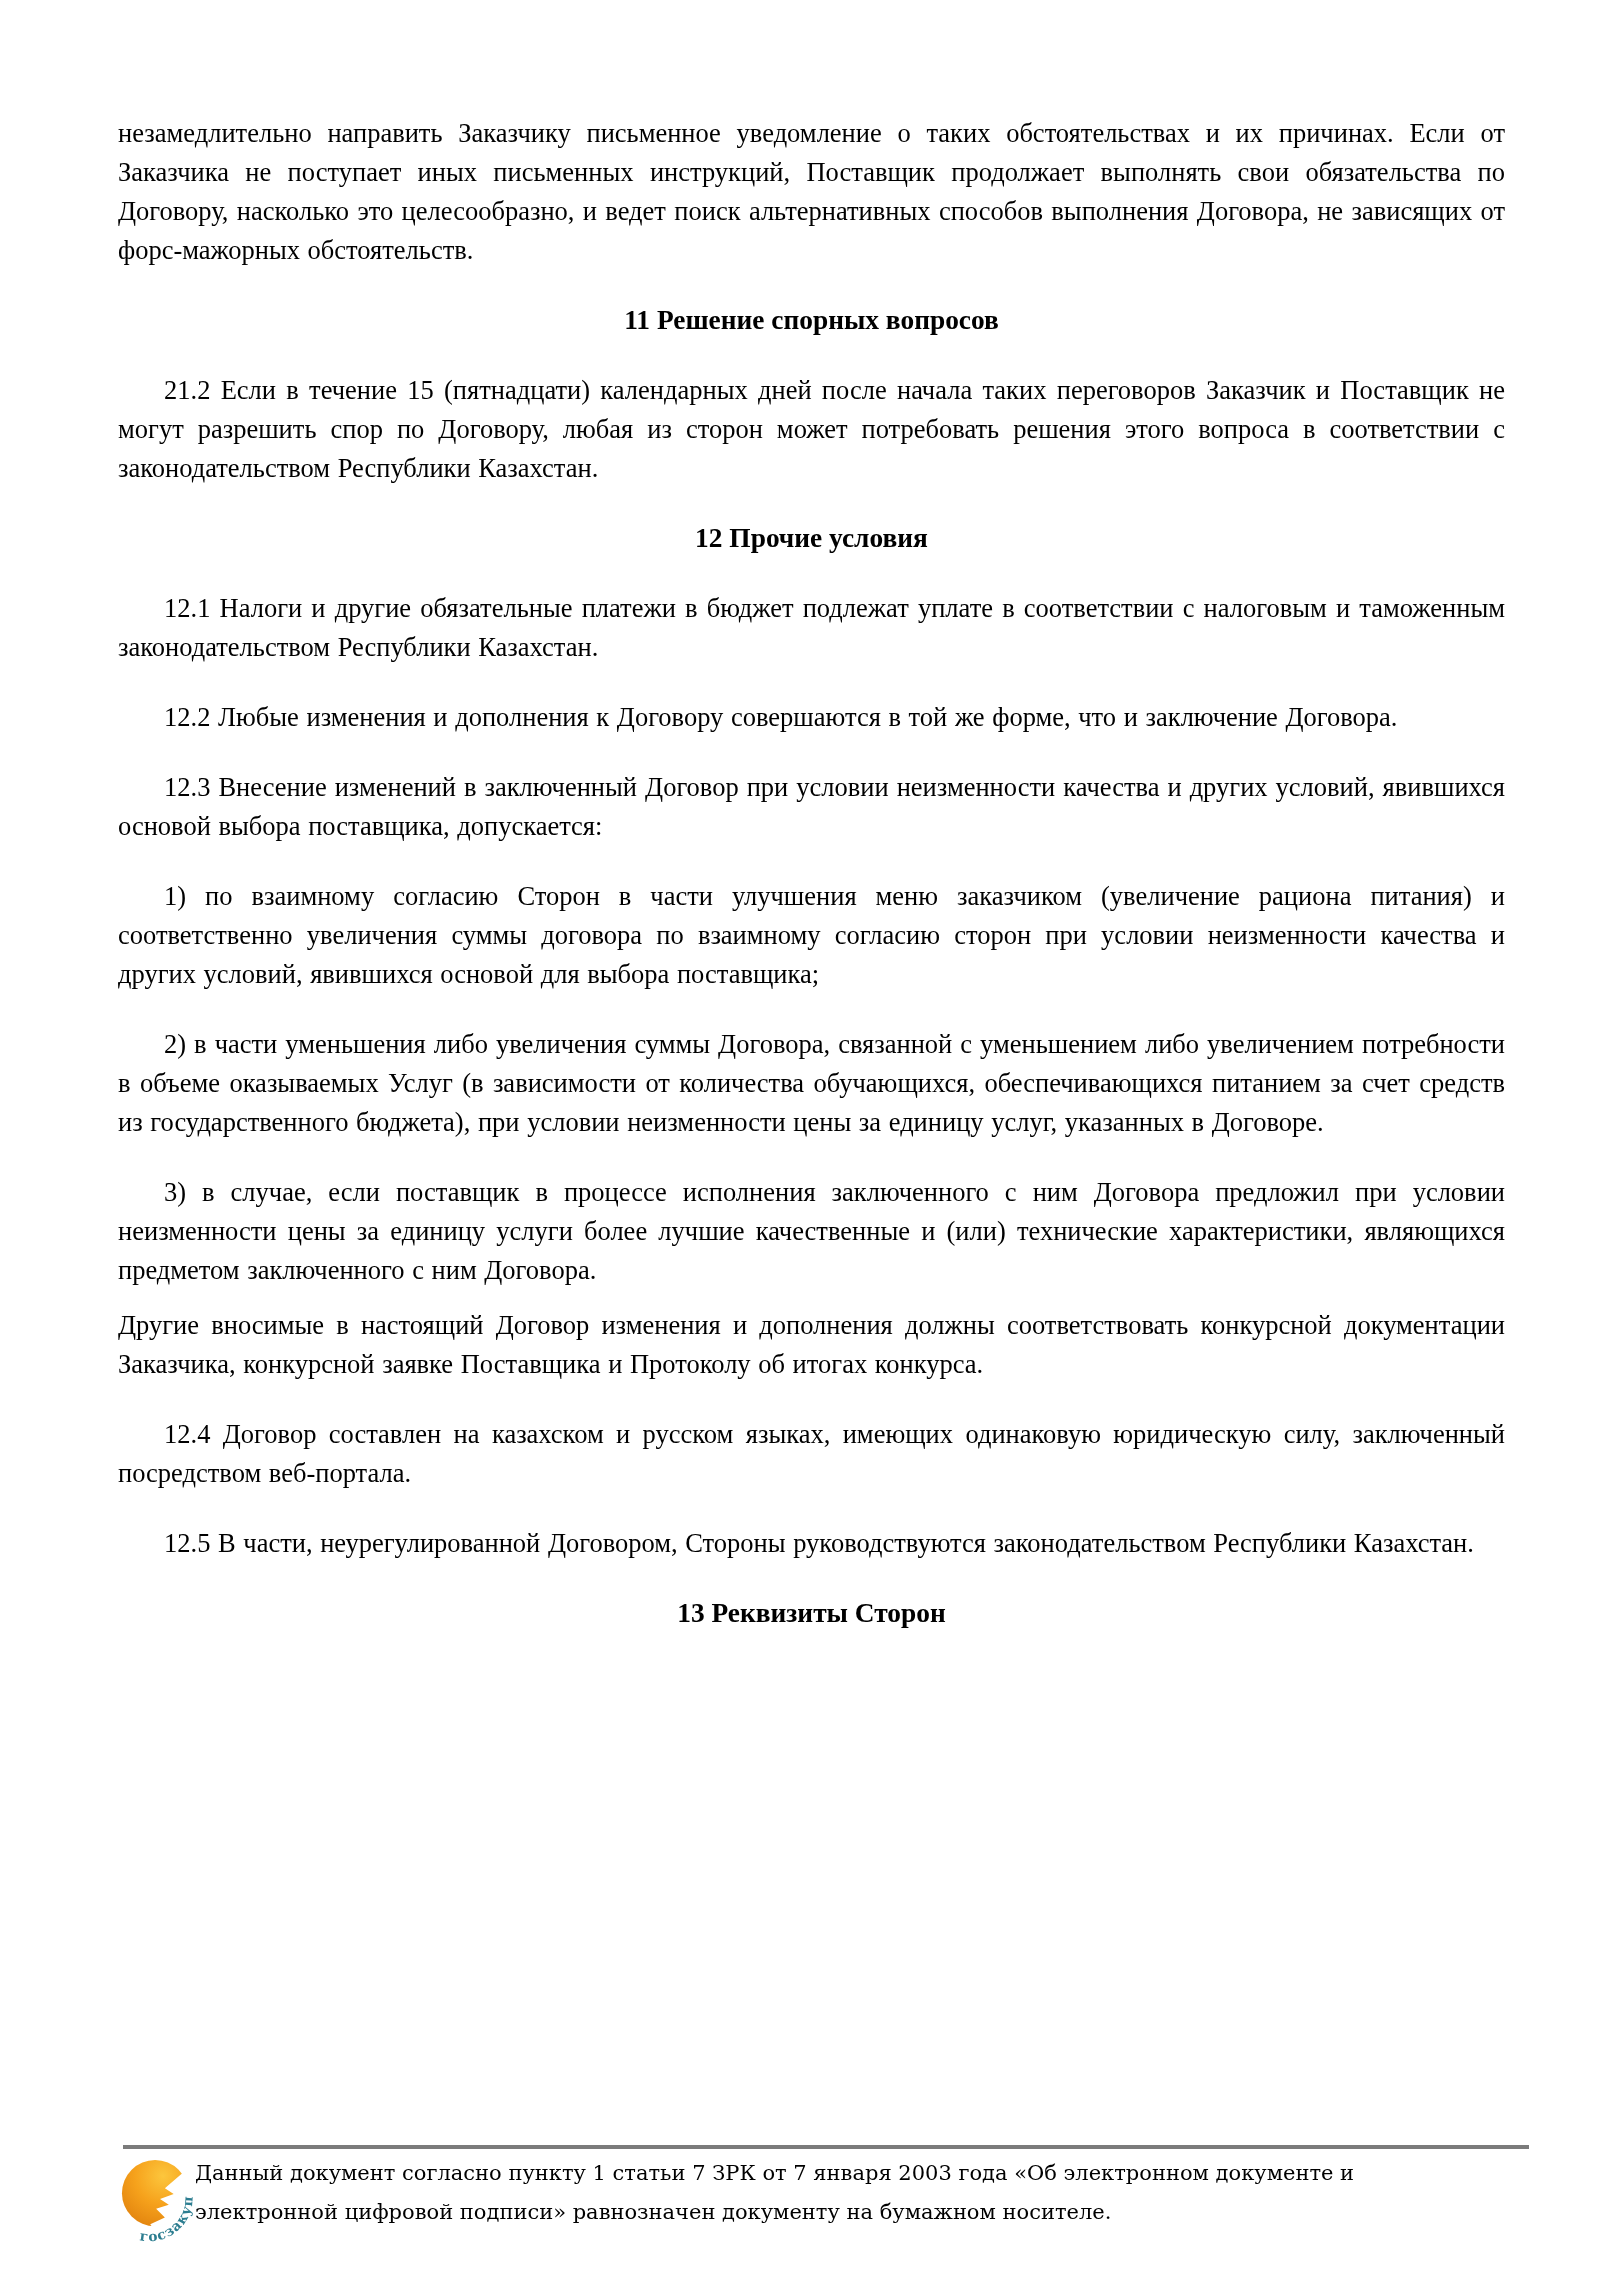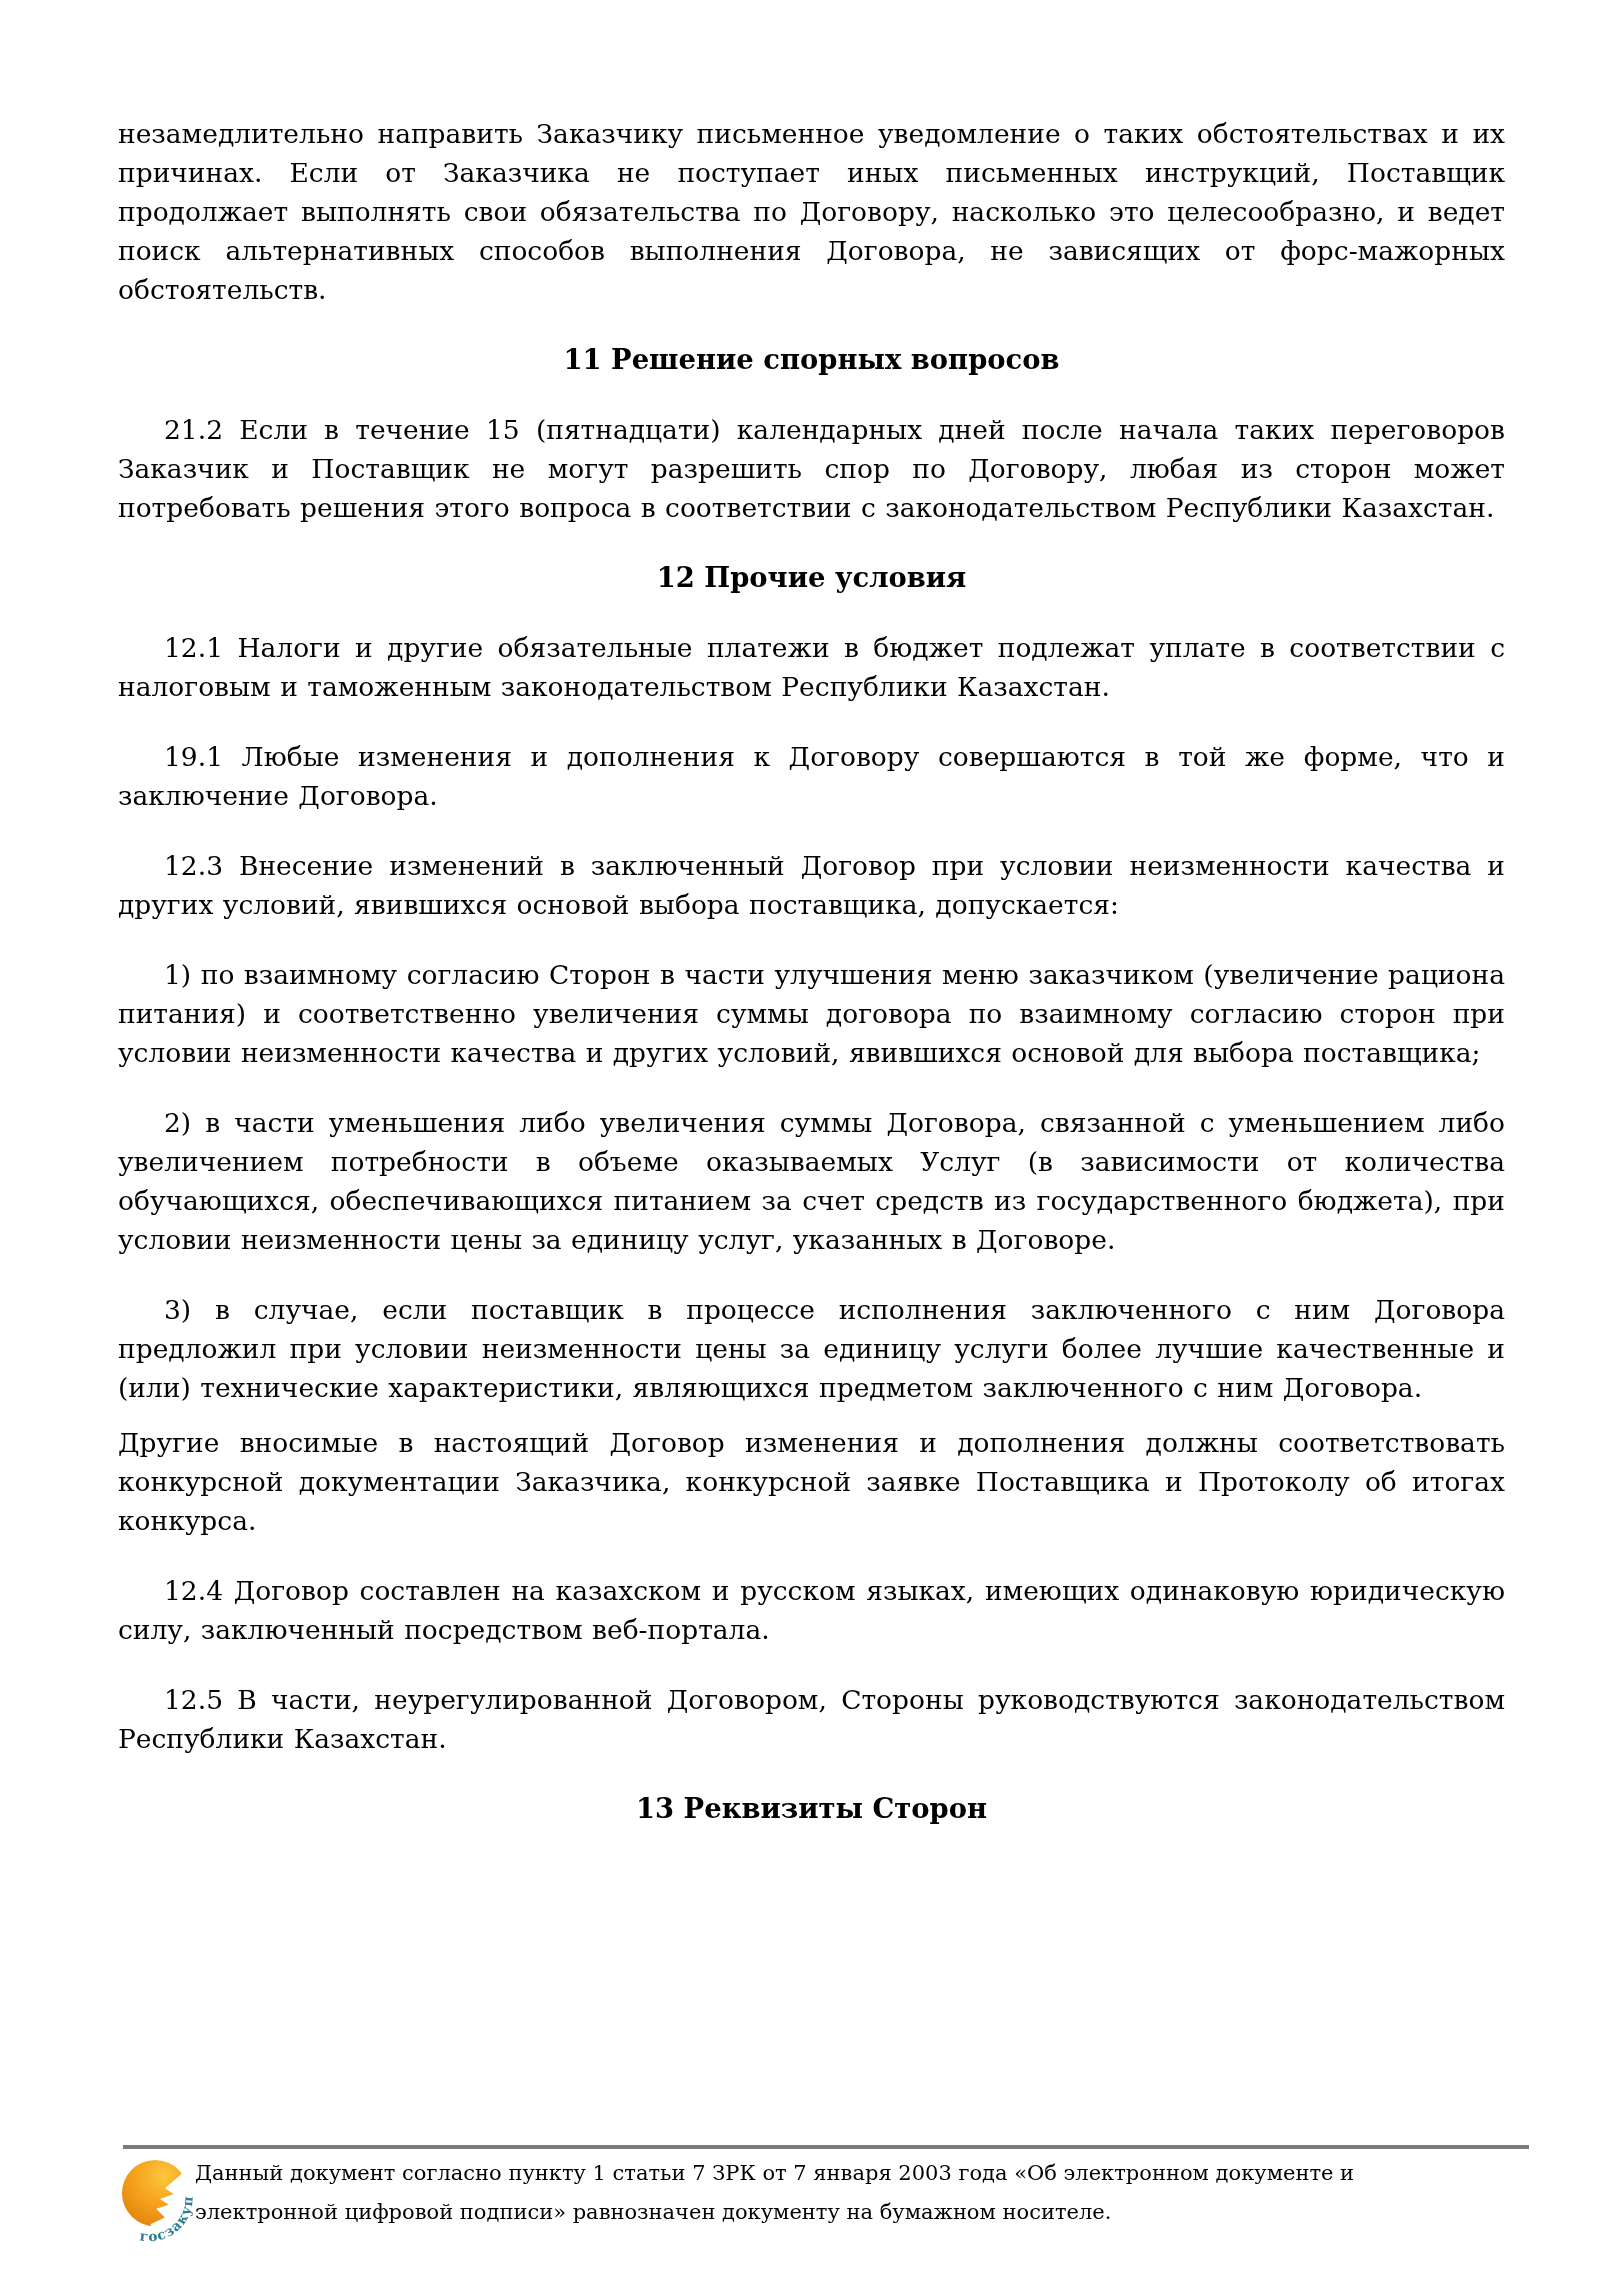--- a/index.html
+++ b/index.html
@@ -14,20 +14,21 @@
     background: #ffffff;
     overflow: hidden;
     font-family: "DejaVu Serif", "Liberation Serif", serif;
     color: #000000;
   }
   .content {
     position: absolute;
     left: 118px;
     top: 114px;
     width: 1387px;
+    font-family: Liberation Serif, serif;
   }
   .para {
     font-size: 26.5px;
     line-height: 39px;
     text-align: justify;
     margin: 31px 0 0 0;
     text-indent: 46px;
     word-spacing: 1px;
   }
   .para.first { margin-top: 0; }
@@ -70,21 +71,21 @@
 <body>
 
 <div class="page">
 
   <main class="content">
     <p class="para first no-indent">незамедлительно направить Заказчику письменное уведомление о таких обстоятельствах и их причинах. Если от Заказчика не поступает иных письменных инструкций, Поставщик продолжает выполнять свои обязательства по Договору, насколько это целесообразно, и ведет поиск альтернативных способов выполнения Договора, не зависящих от форс-мажорных обстоятельств.</p>
     <p class="heading">11 Решение спорных вопросов</p>
     <p class="para">21.2 Если в течение 15 (пятнадцати) календарных дней после начала таких переговоров Заказчик и Поставщик не могут разрешить спор по Договору, любая из сторон может потребовать решения этого вопроса в соответствии с законодательством Республики Казахстан.</p>
     <p class="heading">12 Прочие условия</p>
     <p class="para">12.1 Налоги и другие обязательные платежи в бюджет подлежат уплате в соответствии с налоговым и таможенным законодательством Республики Казахстан.</p>
-    <p class="para">19.1 Любые изменения и дополнения к Договору совершаются в той же форме, что и заключение Договора.</p>
+    <p class="para">12.2 Любые изменения и дополнения к Договору совершаются в той же форме, что и заключение Договора.</p>
     <p class="para">12.3 Внесение изменений в заключенный Договор при условии неизменности качества и других условий, явившихся основой выбора поставщика, допускается:</p>
     <p class="para">1) по взаимному согласию Сторон в части улучшения меню заказчиком (увеличение рациона питания) и соответственно увеличения суммы договора по взаимному согласию сторон при условии неизменности качества и других условий, явившихся основой для выбора поставщика;</p>
     <p class="para">2) в части уменьшения либо увеличения суммы Договора, связанной с уменьшением либо увеличением потребности в объеме оказываемых Услуг (в зависимости от количества обучающихся, обеспечивающихся питанием за счет средств из государственного бюджета), при условии неизменности цены за единицу услуг, указанных в Договоре.</p>
     <p class="para">3) в случае, если поставщик в процессе исполнения заключенного с ним Договора предложил при условии неизменности цены за единицу услуги более лучшие качественные и (или) технические характеристики, являющихся предметом заключенного с ним Договора.</p>
     <p class="para tight no-indent">Другие вносимые в настоящий Договор изменения и дополнения должны соответствовать конкурсной документации Заказчика, конкурсной заявке Поставщика и Протоколу об итогах конкурса.</p>
     <p class="para">12.4 Договор составлен на казахском и русском языках, имеющих одинаковую юридическую силу, заключенный посредством веб-портала.</p>
     <p class="para">12.5 В части, неурегулированной Договором, Стороны руководствуются законодательством Республики Казахстан.</p>
     <p class="heading">13 Реквизиты Сторон</p>
   </main>
 

